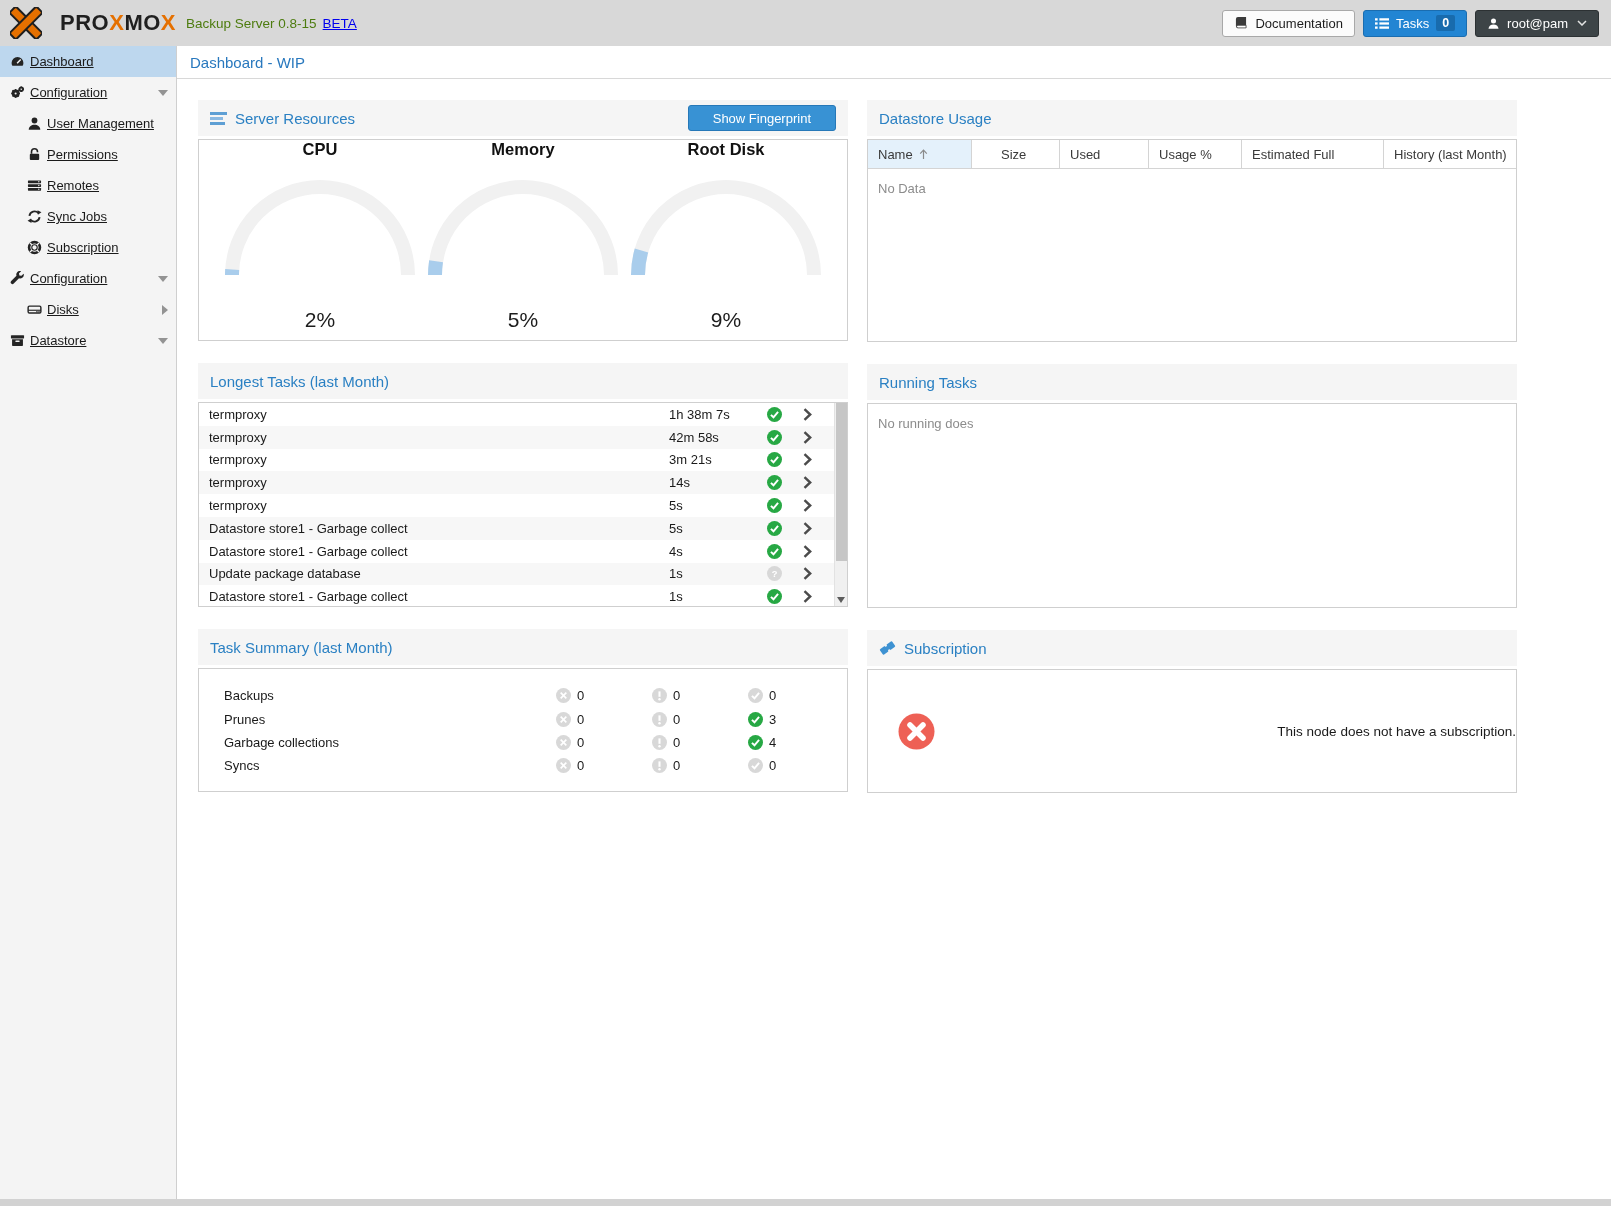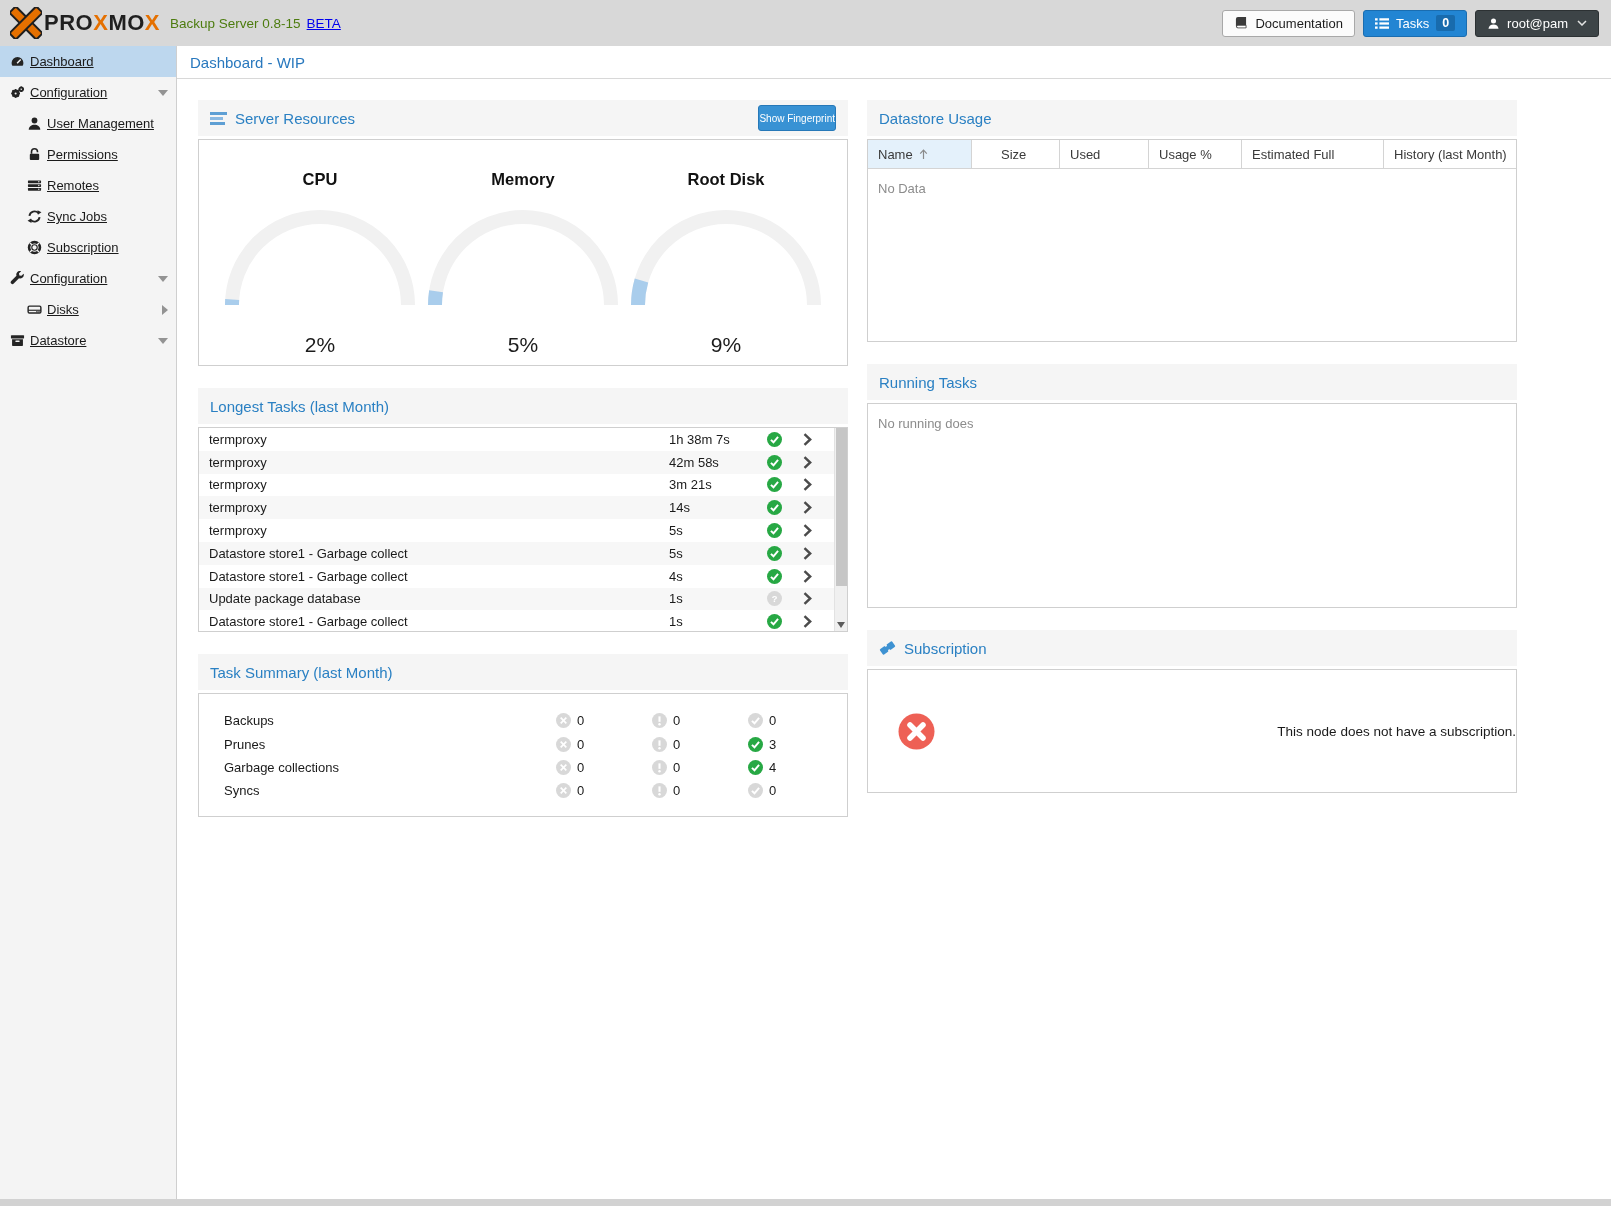--- a/index.html
+++ b/index.html
@@ -2,21 +2,21 @@
 <html><head>
 <meta charset="utf-8">
 <style>
   * { margin:0; padding:0; box-sizing:border-box; }
   html,body { width:1611px; height:1206px; overflow:hidden; }
   body { font-family:"Liberation Sans", sans-serif; font-size:13px; color:#1a1a1a; background:#fff; position:relative; }
 
   
   .topbar { height:46px; background:#d8d8d8; display:flex; align-items:center; padding:0 12px 0 10px; }
   .brand { display:flex; align-items:center; }
-  .wordmark { font-size:22px; font-weight:bold; letter-spacing:.5px; color:#1f1f1f; margin-left:2px; }
+  .wordmark { font-size:22px; font-weight:bold; letter-spacing:.5px; color:#1f1f1f; margin-left:18px; }
   .wordmark .ox { color:#e57000; }
   .product { margin-left:10px; font-size:13.5px; color:#4d7c0f; }
   .beta-link { margin-left:6px; font-size:13.5px; color:#0000ee; text-decoration:underline; cursor:pointer; }
   .topbar-right { margin-left:auto; display:flex; align-items:flex-end; gap:8px; }
   .tb-btn { display:inline-flex; align-items:center; gap:7px; height:27px; padding:0 11px; border-radius:3px; font-size:13px; cursor:pointer; border:1px solid transparent; }
   .tb-btn.doc { background:#fbfbfb; border-color:#a8a8a8; color:#1c1c1c; }
   .tb-btn.tasks { background:#2285d3; border-color:#1a6db0; color:#fff; }
   .tb-btn.tasks .badge { background:#186bad; border-radius:2px; padding:1px 6px; font-weight:bold; font-size:12.5px; }
   .tb-btn.user { background:#3d4447; border-color:#2c3133; color:#fff; }
 
@@ -38,24 +38,24 @@
 
   .content { display:flex; gap:19px; padding:21px 0 0 21px; }
   .col { width:650px; flex:none; }
 
   
   .panel { margin-bottom:22px; }
   .panel-header { height:36px; background:#f5f5f5; display:flex; align-items:center; padding:0 12px; margin-bottom:3px; }
   .panel-title { color:#2a80c3; font-size:15px; }
   .ph-icon { display:inline-flex; margin-right:8px; align-items:center; }
   .panel-body { border:1px solid #cfcfcf; background:#fff; position:relative; }
-  .btn-blue { margin-left:auto; height:26px; padding:0 0; background:#3892d4; border:1px solid #2678b8; border-radius:3px; color:#fff; font-size:10px; cursor:pointer; font-family:"Liberation Sans", sans-serif; }
-
-  
-  .gauges { height:227px; display:flex; justify-content:center; gap:3px; padding-top:30px; }
+  .btn-blue { margin-left:auto; height:26px; padding:0 24px; background:#3892d4; border:1px solid #2678b8; border-radius:3px; color:#fff; font-size:13px; cursor:pointer; font-family:"Liberation Sans", sans-serif; }
+
+  
+  .gauges { height:202px; display:flex; justify-content:center; gap:3px; }
   .gauge { width:200px; text-align:center; position:relative; }
   .gauge-label { font-size:16.5px; font-weight:bold; color:#111; margin-bottom:16px; }
   .gauge-value { position:absolute; bottom:8px; left:0; right:0; font-size:21px; color:#1c1c1c; }
 
   
   .ds-header { display:flex; height:29px; border-bottom:1px solid #d4d4d4; }
   .ds-cell { display:flex; align-items:center; gap:6px; padding-left:10px; border-right:1px solid #d4d4d4; color:#3a3a3a; cursor:pointer; }
   .ds-cell.sorted { background:#e4f1fb; }
   .ds-cell:last-child { border-right:none; }
   .ds-empty { padding:12px 10px; color:#8c8c8c; }

